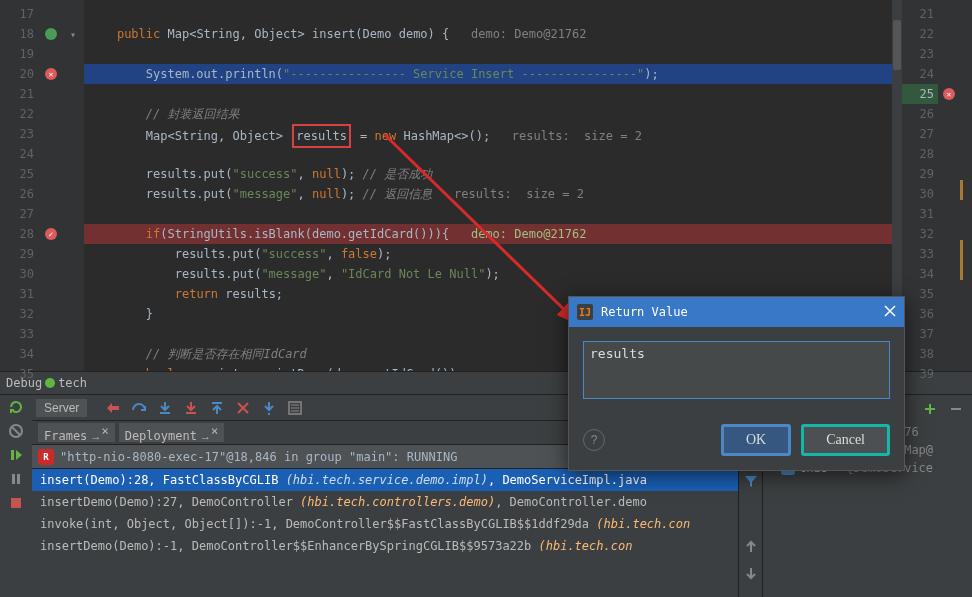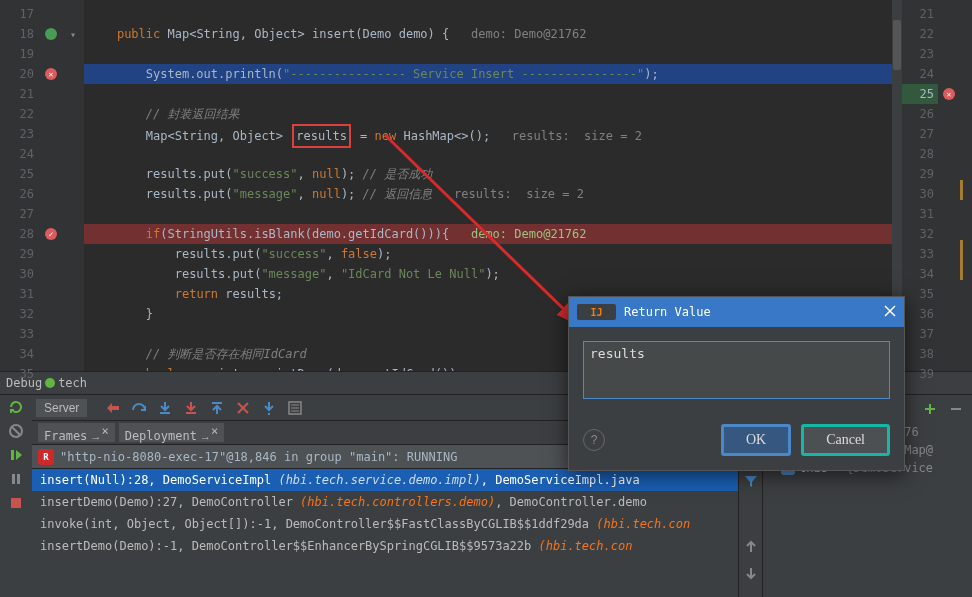--- a/index.html
+++ b/index.html
@@ -43,32 +43,32 @@
   .tab{padding:2px 8px;color:#bbb;font-family:sans-serif}
   .tab.active{background:#4e5254}
   .toolbar{display:flex;gap:10px;align-items:center;padding:0 6px;flex:1}
   .subtabs{height:24px;padding:2px 6px;display:flex;gap:4px;border-bottom:1px solid #222}
   .subtab{background:#4e5254;padding:1px 6px;color:#bbb;font-family:sans-serif;font-size:11px;border-radius:0}
   .frame-hdr{height:24px;background:#4e5254;display:flex;align-items:center;padding:0 6px;gap:6px;font-family:sans-serif;font-size:12px;border-bottom:1px solid #222}
   .frame-hdr .badge{width:16px;height:16px;border-radius:3px;background:#cc2a2a;display:inline-flex;align-items:center;justify-content:center;color:#fff;font-size:9px;font-weight:bold}
   .frames{flex:1;overflow:auto}
   .frames .f{padding:4px 8px;font-family:sans-serif;font-size:12px;color:#bbb;white-space:nowrap}
   .frames .f.sel{background:#1a5fb4;color:#fff}
-  .frames .f .pkg{font-style:italic;color:#f97316}
+  .frames .f .pkg{font-style:italic;color:#fdba74}
   .frames .f.sel .pkg{color:#cde}
   .stackbtns{width:24px;display:flex;flex-direction:column;align-items:center;padding-top:26px;gap:10px;border-left:1px solid #222}
   .vars{width:210px;border-left:1px solid #222;padding:4px}
   .vars .row{display:flex;align-items:center;gap:4px;font-family:sans-serif;font-size:12px;color:#bbb;padding:2px 0}
   .vars .arr{width:10px;color:#888}
   .vars .vicon{width:14px;height:14px;border-radius:3px;display:inline-flex;align-items:center;justify-content:center;font-size:9px;font-weight:bold;color:#fff}
   .vicon.p{background:#c27e3a}.vicon.o{background:#b05ea8}.vicon.t{background:#4a88c7}
 
   .dialog{position:absolute;left:568px;top:296px;width:337px;background:var(--dialog-bg);border:1px solid #555;box-shadow:0 4px 20px rgba(0,0,0,.6);z-index:10}
   .dialog-hdr{height:30px;background:#3878c7;display:flex;align-items:center;padding:0 8px;gap:8px;color:#fff;font-family:sans-serif;font-size:13px}
-  .dialog-hdr .appicon{width:39px;height:16px;background:#3c3f41;border-radius:2px;display:flex;align-items:center;justify-content:center;font-size:10px;font-weight:bold;color:#e67e22}
+  .dialog-hdr .appicon{width:16px;height:16px;background:#3c3f41;border-radius:2px;display:flex;align-items:center;justify-content:center;font-size:10px;font-weight:bold;color:#e67e22}
   .dialog-hdr .close{margin-left:auto;cursor:pointer}
   .dialog-body{padding:14px}
   .dialog-input{width:100%;height:58px;background:#45494a;border:1px solid #4a88c7;color:#ddd;padding:4px 6px;font-family:Consolas,monospace;font-size:13px;outline:none;resize:none}
   .dialog-ftr{display:flex;align-items:center;padding:8px 14px 14px;gap:10px}
   .dialog-ftr .help{width:22px;height:22px;border:1px solid #666;border-radius:11px;display:flex;align-items:center;justify-content:center;color:#888;font-family:sans-serif}
   .dialog-ftr .spacer{flex:1}
   .dialog-ftr button{padding:5px 22px;font-family:Liberation Serif, serif;font-size:14px;border-radius:3px;border:3px solid #14b8a6;background:#4c5052;color:#ddd}
   .dialog-ftr button.ok{background:#365880;border-color:#4a88c7}
 
   .red-arrow{position:absolute;left:380px;top:130px;width:220px;height:200px;z-index:5;pointer-events:none}
@@ -318,21 +318,21 @@
     <div class="subtabs">
       <div class="subtab"><span>Frames</span> →<sup>×</sup></div>
       <div class="subtab"><span>Deployment</span> →<sup>×</sup></div>
     </div>
     <div class="frame-hdr">
       <span class="badge">R</span>
       <span>"http-nio-8080-exec-17"@18,846 in group "main": RUNNING</span>
       <span style="margin-left:auto;color:#888">▾</span>
     </div>
     <div class="frames">
-      <div class="f sel"><span>insert(Null):28, DemoServiceImpl </span><span class="pkg">(hbi.tech.service.demo.impl)</span><span>, DemoServiceImpl.java</span></div>
+      <div class="f sel"><span>insert(Demo):28, FastClassByCGLIB </span><span class="pkg">(hbi.tech.service.demo.impl)</span><span>, DemoServiceImpl.java</span></div>
       <div class="f"><span>insertDemo(Demo):27, DemoController </span><span class="pkg">(hbi.tech.controllers.demo)</span><span>, DemoController.demo</span></div>
       <div class="f"><span>invoke(int, Object, Object[]):-1, DemoController$$FastClassByCGLIB$$1ddf29da </span><span class="pkg">(hbi.tech.con</span><span></span></div>
       <div class="f"><span>insertDemo(Demo):-1, DemoController$$EnhancerBySpringCGLIB$$9573a22b </span><span class="pkg">(hbi.tech.con</span><span></span></div>
     </div>
   </div>
 
   <div class="stackbtns">
     <svg class="svgbtn" viewBox="0 0 16 16">
         <path d="M4 10l4-4 4 4" fill="none" stroke="#4a88c7" stroke-width="2"></path>
       </svg>

